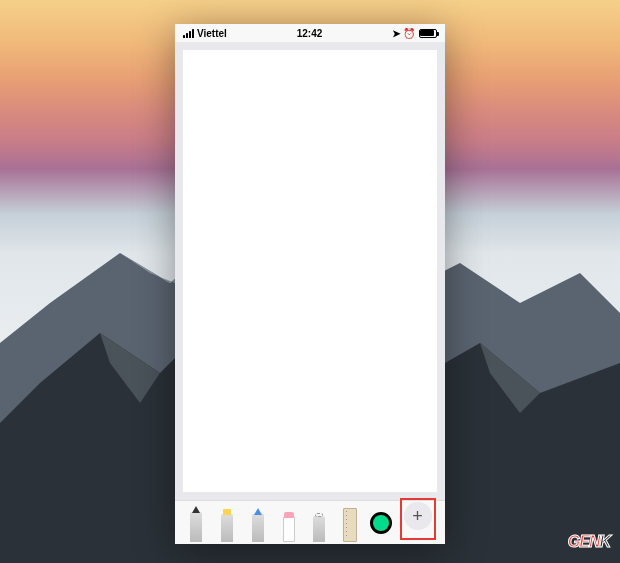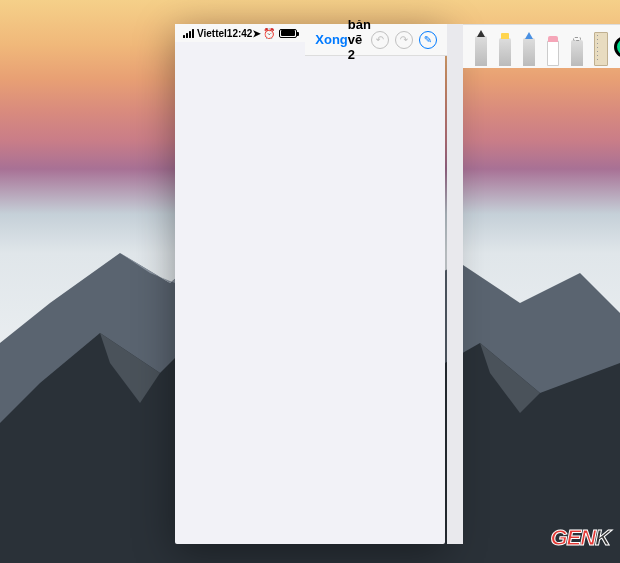--- a/index.html
+++ b/index.html
@@ -32,20 +32,21 @@
     .phone {
       position: absolute;
       left: 175px;
       top: 24px;
       width: 270px;
       height: 520px;
       background: #f2f2f7;
       border-radius: 2px;
       box-shadow: 0 8px 40px rgba(0,0,0,0.4);
       display: flex;
+      flex-direction: column;
     }
     .status-bar {
       height: 18px;
       display: flex;
       align-items: center;
       justify-content: space-between;
       padding: 0 8px;
       font-size: 10px;
       font-weight: 600;
       color: #000;
@@ -118,21 +119,21 @@
     .plus-highlight {
       border: 2px solid #e53935;
       padding: 2px;
       margin-bottom: 2px;
     }
     .watermark {
       position: absolute;
       right: 10px;
       bottom: 12px;
       font-family: Arial Black, sans-serif;
-      font-size: 22px;
+      font-size: 16px;
       font-weight: 900;
       font-style: italic;
       letter-spacing: -1px;
     }
     .watermark .g { color: #e53935; -webkit-text-stroke: 1px #fff; }
     .watermark .k { color: #333; -webkit-text-stroke: 1px #fff; }
   </style>
 </head>
 <body>
 
@@ -164,29 +165,20 @@
     <span>12:42</span>
     <div class="status-right">
       <span>➤</span>
       <span>⏰</span>
       <div class="battery">
           <div class="battery-fill"></div>
         </div>
     </div>
   </div>
 
-  <div class="nav-bar">
-    <span class="done-btn">Xong</span>
-    <span class="title">bản vẽ 2</span>
-    <div class="nav-right">
-      <span class="circle-icon gray">↶</span>
-      <span class="circle-icon gray">↷</span>
-      <span class="circle-icon blue">✎</span>
-    </div>
-  </div>
 
   <div class="content-area">
     <div class="canvas"></div>
   </div>
 
   <div class="toolbar">
     <div class="tool">
       <div class="pen-body" style="height:30px">
           <div class="pen-tip"></div>
         </div>

